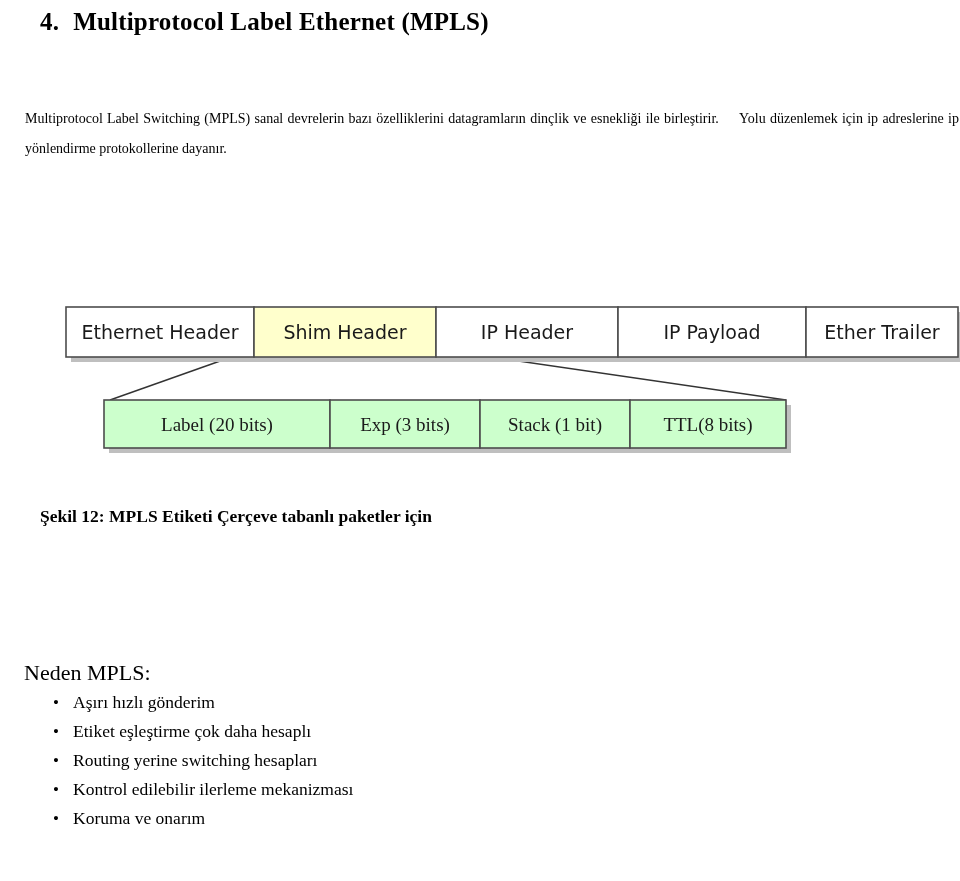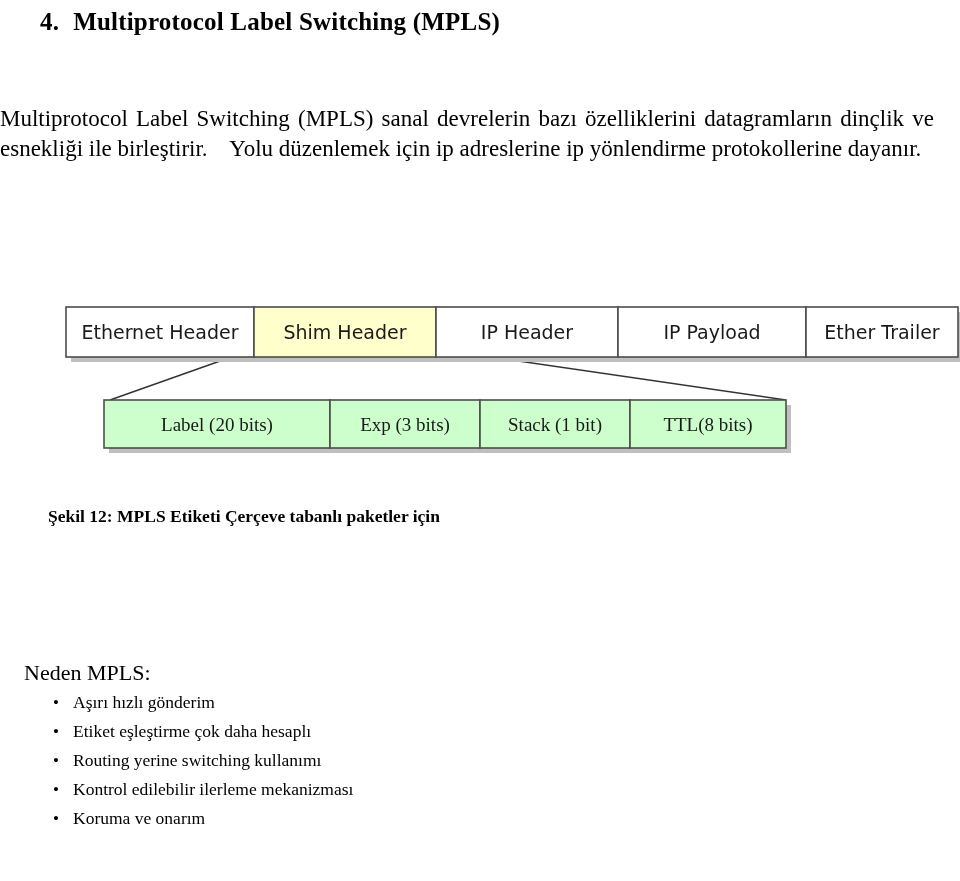--- a/index.html
+++ b/index.html
@@ -27,24 +27,24 @@
     white-space: nowrap;
   }
   .heading .num {
     display: inline-block;
     margin-right: 14px;
   }
 
   
   .intro {
     position: absolute;
-    left: 0;
+    left: 25px;
     top: 104px;
     width: 934px;
-    font-size: 23px;
+    font-size: 14px;
     line-height: 30px;
     text-align: justify;
   }
   .intro .indent {
     display: inline-block;
     width: 16px;
   }
 
   
   .diagram {
@@ -65,21 +65,21 @@
   }
   .lbl-box-text {
     font-family: "Liberation Serif", serif;
     font-size: 19px;
     fill: #1a1a1a;
   }
 
   
   .figcaption {
     position: absolute;
-    left: 48px;
+    left: 40px;
     top: 506px;
     font-size: 17.5px;
     font-weight: bold;
   }
 
   
   .why-title {
     position: absolute;
     left: 24px;
     top: 660px;
@@ -103,21 +103,21 @@
     position: absolute;
     left: -20px;
     top: 0;
     font-size: 17px;
   }
 </style>
 </head>
 <body>
 
 <div class="heading">
-  <span class="num">4.</span><span>Multiprotocol Label Switching (MPLS)</span>
+  <span class="num">4.</span><span>Multiprotocol Label Ethernet (MPLS)</span>
 </div>
 
 <div class="intro">
   <span>Multiprotocol Label Switching (MPLS) sanal devrelerin bazı özelliklerini datagramların dinçlik ve</span>
   <span>esnekliği ile birleştirir.</span>
   <span class="indent"></span><span>Yolu düzenlemek için ip adreslerine ip yönlendirme protokollerine dayanır.</span>
 </div>
 
 <div class="diagram">
   <svg width="960" height="220" viewBox="0 0 960 220" xmlns="http://www.w3.org/2000/svg">
@@ -188,16 +188,16 @@
     </g>
   </svg>
 </div>
 
 <div class="figcaption">Şekil 12: MPLS Etiketi Çerçeve tabanlı paketler için</div>
 
 <div class="why-title">Neden MPLS:</div>
 <ul class="bullets">
   <li>Aşırı hızlı gönderim</li>
   <li>Etiket eşleştirme çok daha hesaplı</li>
-  <li>Routing yerine switching kullanımı</li>
+  <li>Routing yerine switching hesapları</li>
   <li>Kontrol edilebilir ilerleme mekanizması</li>
   <li>Koruma ve onarım</li>
 </ul>
 
 </body></html>

